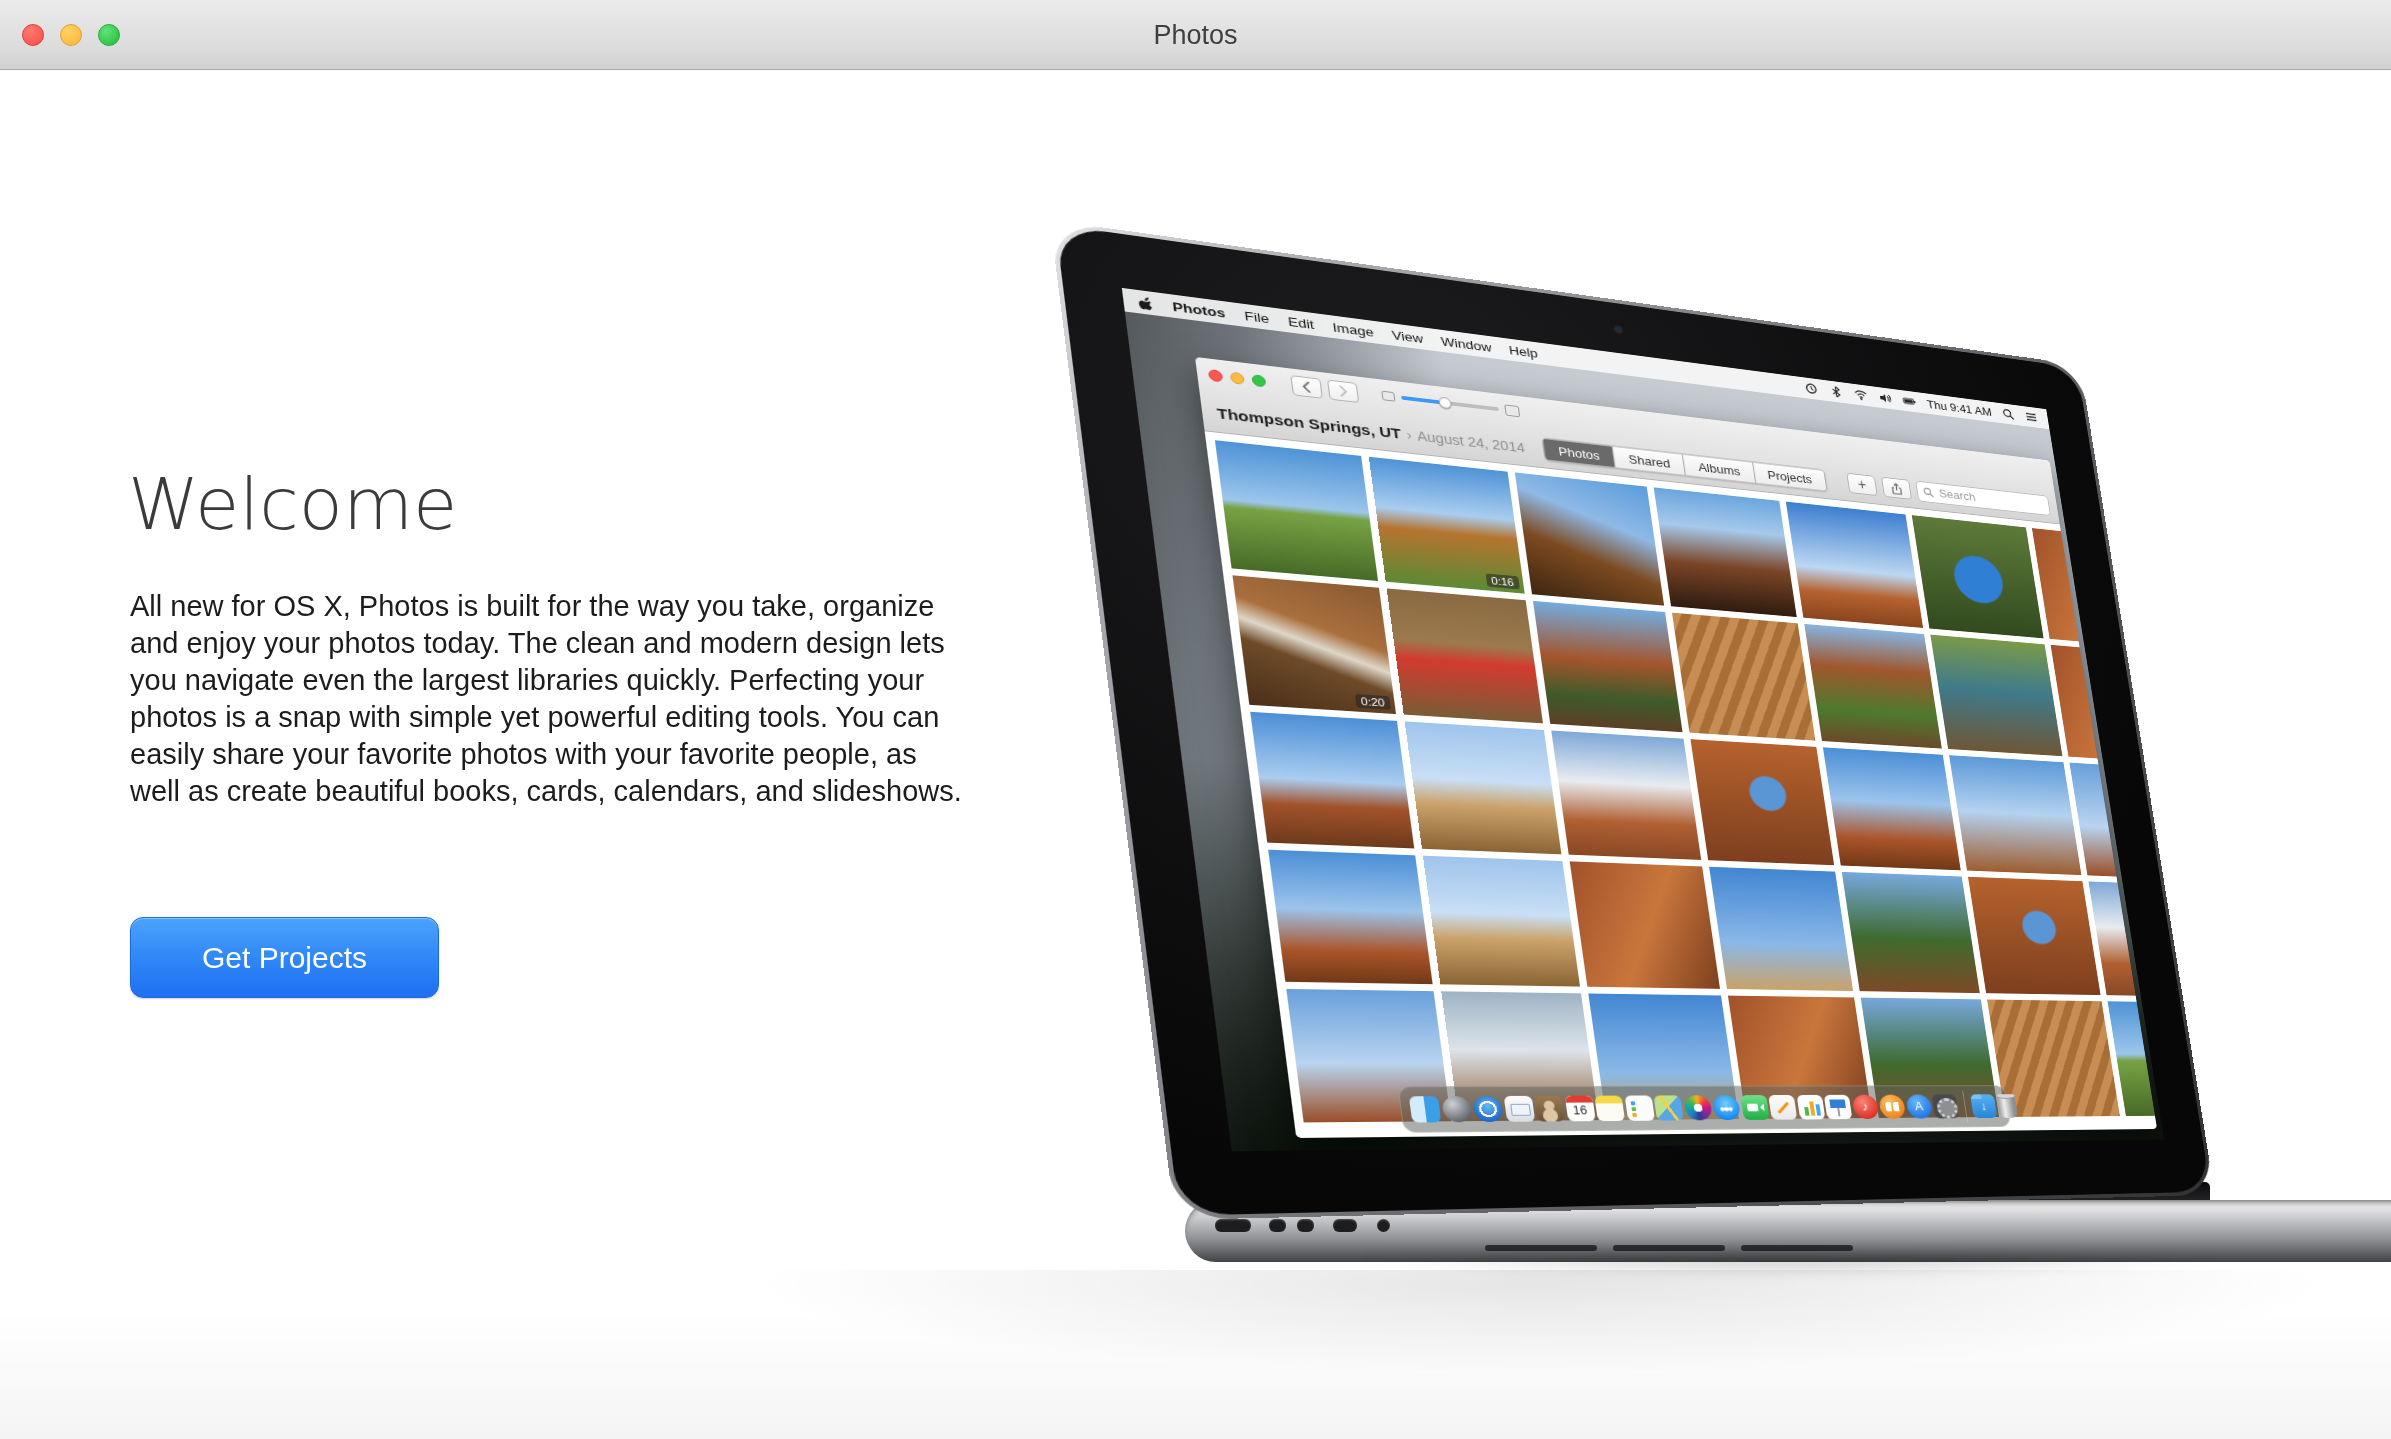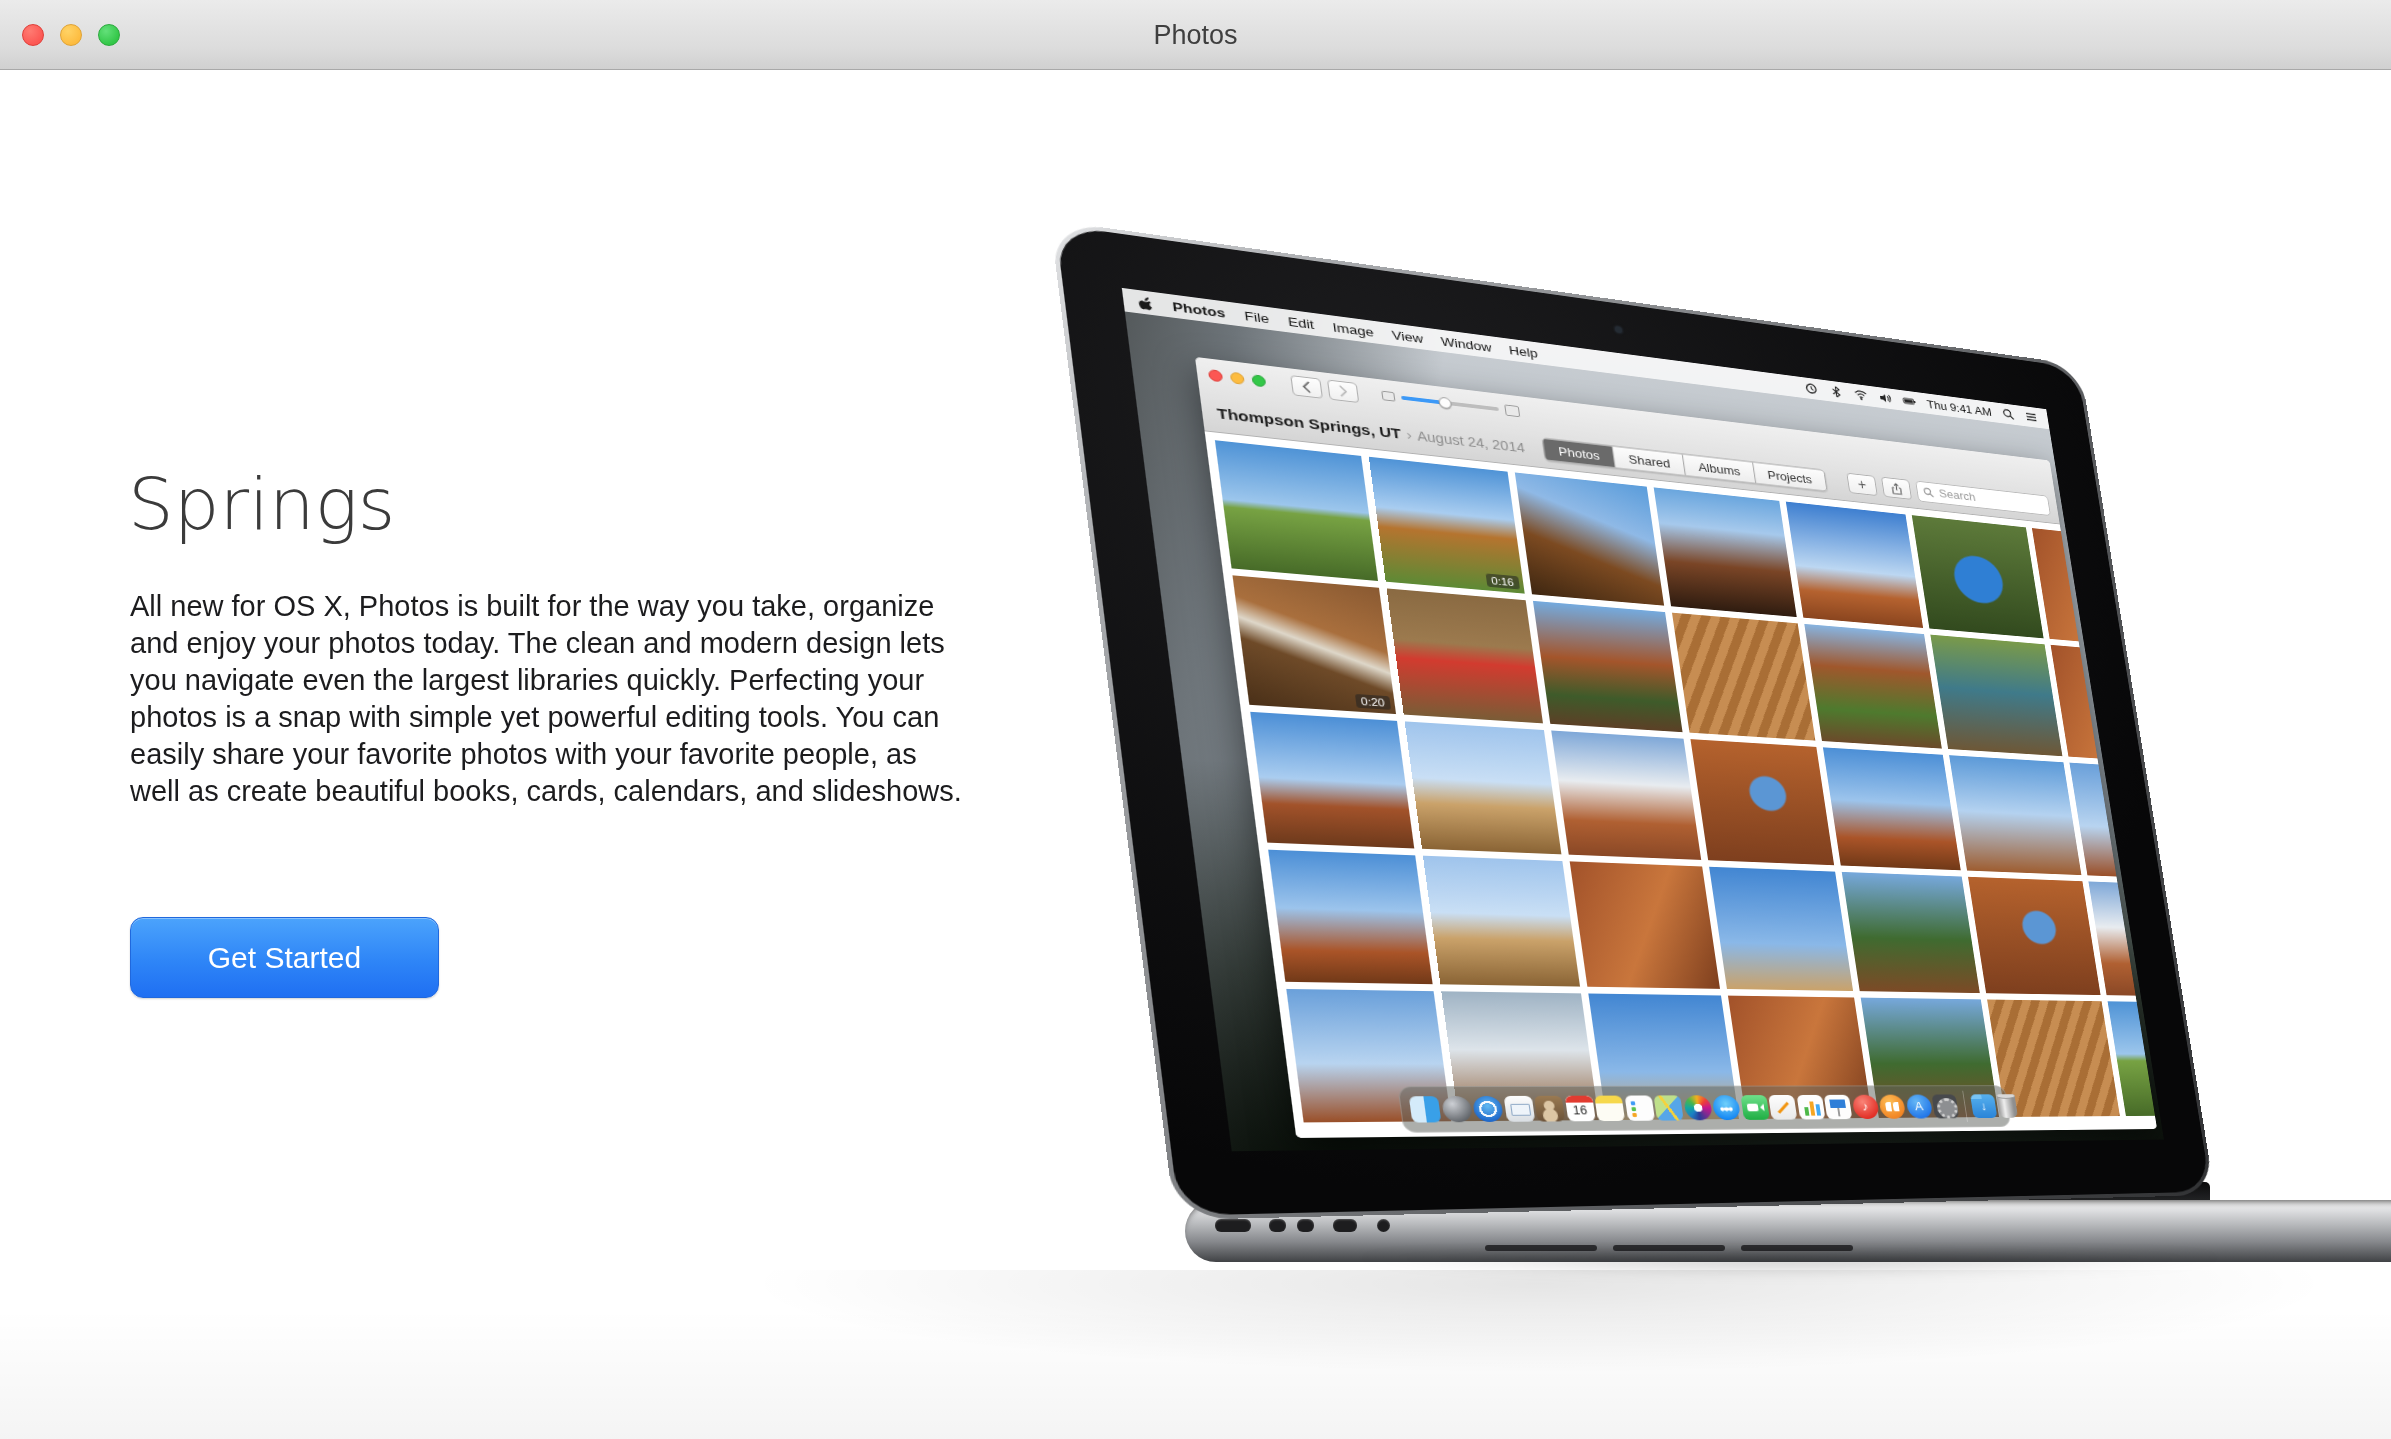--- a/index.html
+++ b/index.html
@@ -229,23 +229,23 @@
 </head>
 <body>
 
 <div class="app-titlebar">
   <div class="traffic t-red"></div>
   <div class="traffic t-yellow"></div>
   <div class="traffic t-green"></div>
   <div class="app-title">Photos</div>
 </div>
 
-<h1 class="hero-heading">Springs</h1>
+<h1 class="hero-heading">Welcome</h1>
 <p class="hero-body">All new for OS X, Photos is built for the way you take, organize and enjoy your photos today. The clean and modern design lets you navigate even the largest libraries quickly. Perfecting your photos is a snap with simple yet powerful editing tools. You can easily share your favorite photos with your favorite people, as well as create beautiful books, cards, calendars, and slideshows.</p>
-<div class="cta-button">Get Started</div>
+<div class="cta-button">Get Projects</div>
 
 <div class="stage">
   <div class="floor-shadow"></div>
   <div class="hinge"></div>
   <div class="base">
     <div class="port p-magsafe"></div>
     <div class="port p-tb1"></div>
     <div class="port p-tb2"></div>
     <div class="port p-usb"></div>
     <div class="port p-jack"></div>

